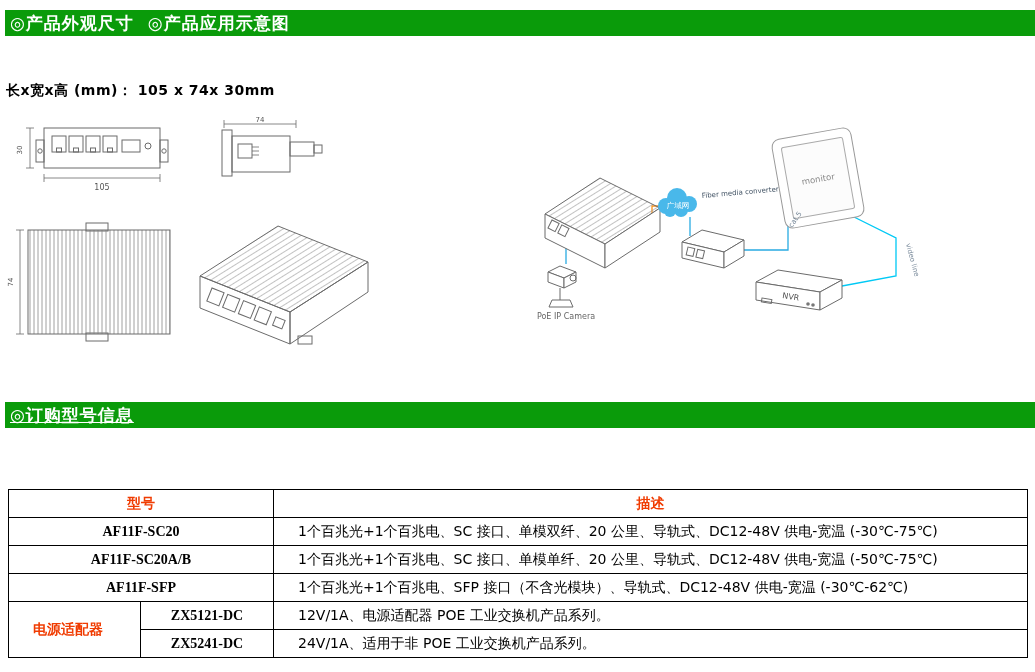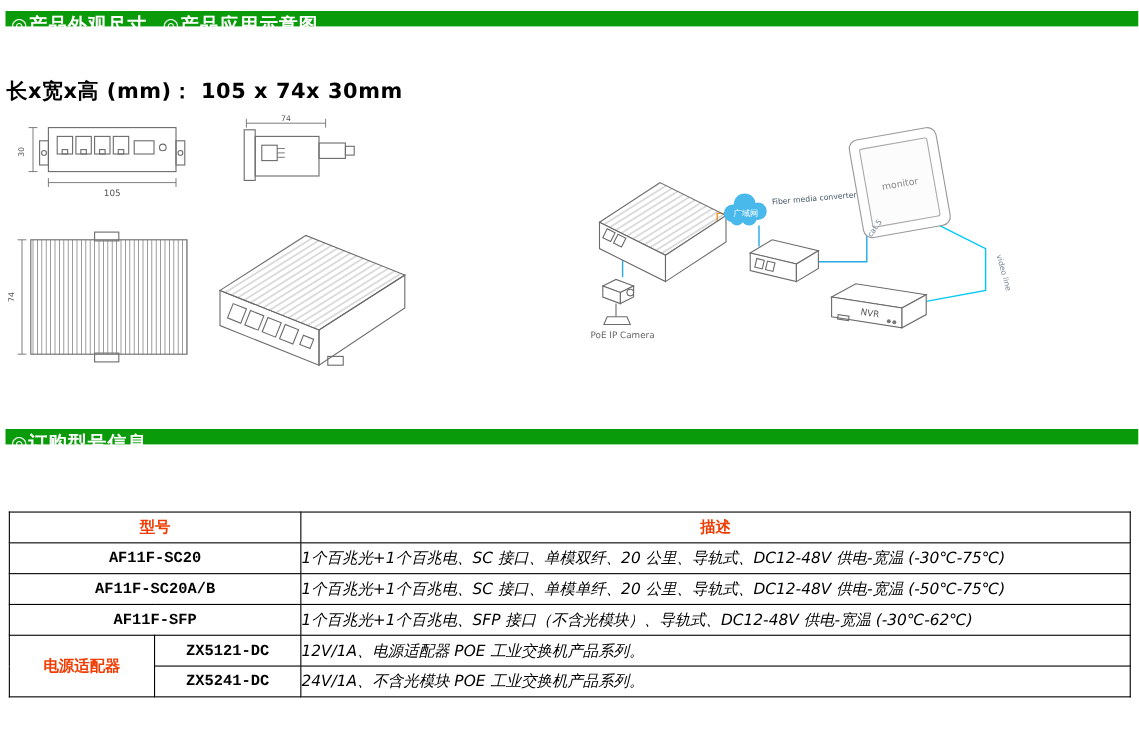--- a/index.html
+++ b/index.html
@@ -2,52 +2,52 @@
 <html style="--banner-green: #0a9b0a; --header-red: #f03c02; --line-orange: #f7931e; --line-blue: #29abe2; --line-cyan: #00c9f5; --cloud-blue: #49b8ea;"><head>
 <meta charset="utf-8">
 <style>
   * { margin:0; padding:0; box-sizing:border-box; }
   html,body { background:#fff; }
   body {
     width:1035px; height:672px; position:relative; overflow:hidden;
     font-family:"DejaVu Sans","Liberation Sans",sans-serif; color:#000;
   }
   .banner {
-    margin:10px 0 0 5px; width:1030px; height:14px; line-height:26px;
+    margin:10px 0 0 5px; width:1030px; height:26px; line-height:26px;
     background:var(--banner-green,#0a9b0a); color:#fff;
     font-weight:bold; font-size:17px; padding-left:5px; letter-spacing:1px;
   }
   .banner .gap { display:inline-block; width:14px; }
   .dims-note {
-    margin:46px 0 0 6px; height:18px; font-size:19px; font-weight:bold;
+    margin:46px 0 0 6px; height:18px; font-size:14px; font-weight:bold;
     letter-spacing:0.5px;
   }
   .drawings-area { margin-top:14px; width:1035px; height:278px; position:relative; }
   .drawings-area svg { display:block; }
   .banner2 { margin-top:10px;text-decoration:underline; }
   table.order-table {
     margin:61px 0 0 8px; width:1019px; border-collapse:collapse; table-layout:fixed;
   }
   table.order-table td {
-    border:1px solid #000; font-size:14px; padding:2px 0; height:28px;
+    border:1px solid #000; font-size:14px; padding:2px 24px; height:28px;
     overflow:hidden; white-space:nowrap;
   }
   col.c1 { width:132px; } col.c2 { width:133px; } col.c3 { width:754px; }
   td.th {
     color:var(--header-red,#f03c02); font-weight:bold; text-align:center;
     font-size:15px; height:30px;
   }
   td.model {
     text-align:center; font-weight:bold;
-    font-family:Liberation Mono, monospace; font-size:14px;
+    font-family:Liberation Serif, serif; font-size:14px;
   }
   td.adapter {
-    color:var(--header-red,#f03c02); font-weight:bold; text-align:center; font-size:14.5px;
-  }
-  td.desc { text-align:left; padding-left:10px;font-style:italic; }
+    color:var(--header-red,#f03c02); font-weight:bold; text-align:left; font-size:14.5px;
+  }
+  td.desc { text-align:left; padding-left:10px; }
   text { font-family:"DejaVu Sans","Liberation Sans",sans-serif; }
 </style>
 </head>
 <body>
 
 <div class="banner">
   <span>◎产品外观尺寸</span><span class="gap"></span><span>◎产品应用示意图</span>
 </div>
 
 <div class="dims-note">长x宽x高 (mm)：  105 x 74x 30mm</div>
@@ -227,16 +227,16 @@
       <td colspan="2" class="model">AF11F-SFP</td>
       <td class="desc">1个百兆光+1个百兆电、SFP 接口（不含光模块）、导轨式、DC12-48V 供电-宽温 (-30℃-62℃)</td>
     </tr>
     <tr>
       <td rowspan="2" class="adapter">电源适配器</td>
       <td class="model">ZX5121-DC</td>
       <td class="desc">12V/1A、电源适配器 POE 工业交换机产品系列。</td>
     </tr>
     <tr>
       <td class="model">ZX5241-DC</td>
-      <td class="desc">24V/1A、不含光模块 POE 工业交换机产品系列。</td>
+      <td class="desc">24V/1A、适用于非 POE 工业交换机产品系列。</td>
     </tr>
   </tbody>
 </table>
 
 </body></html>

